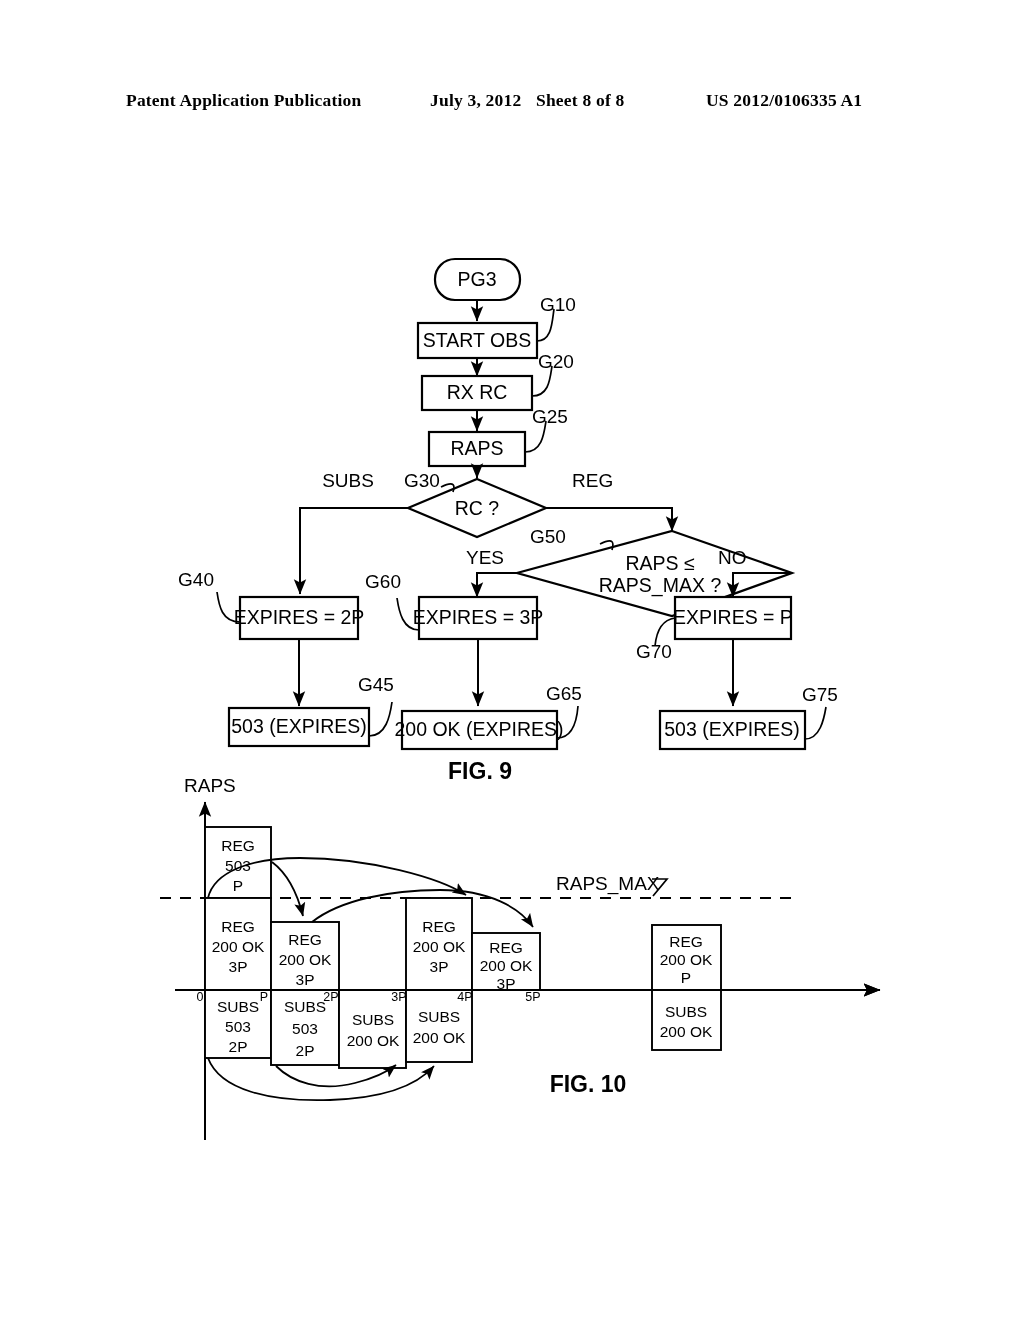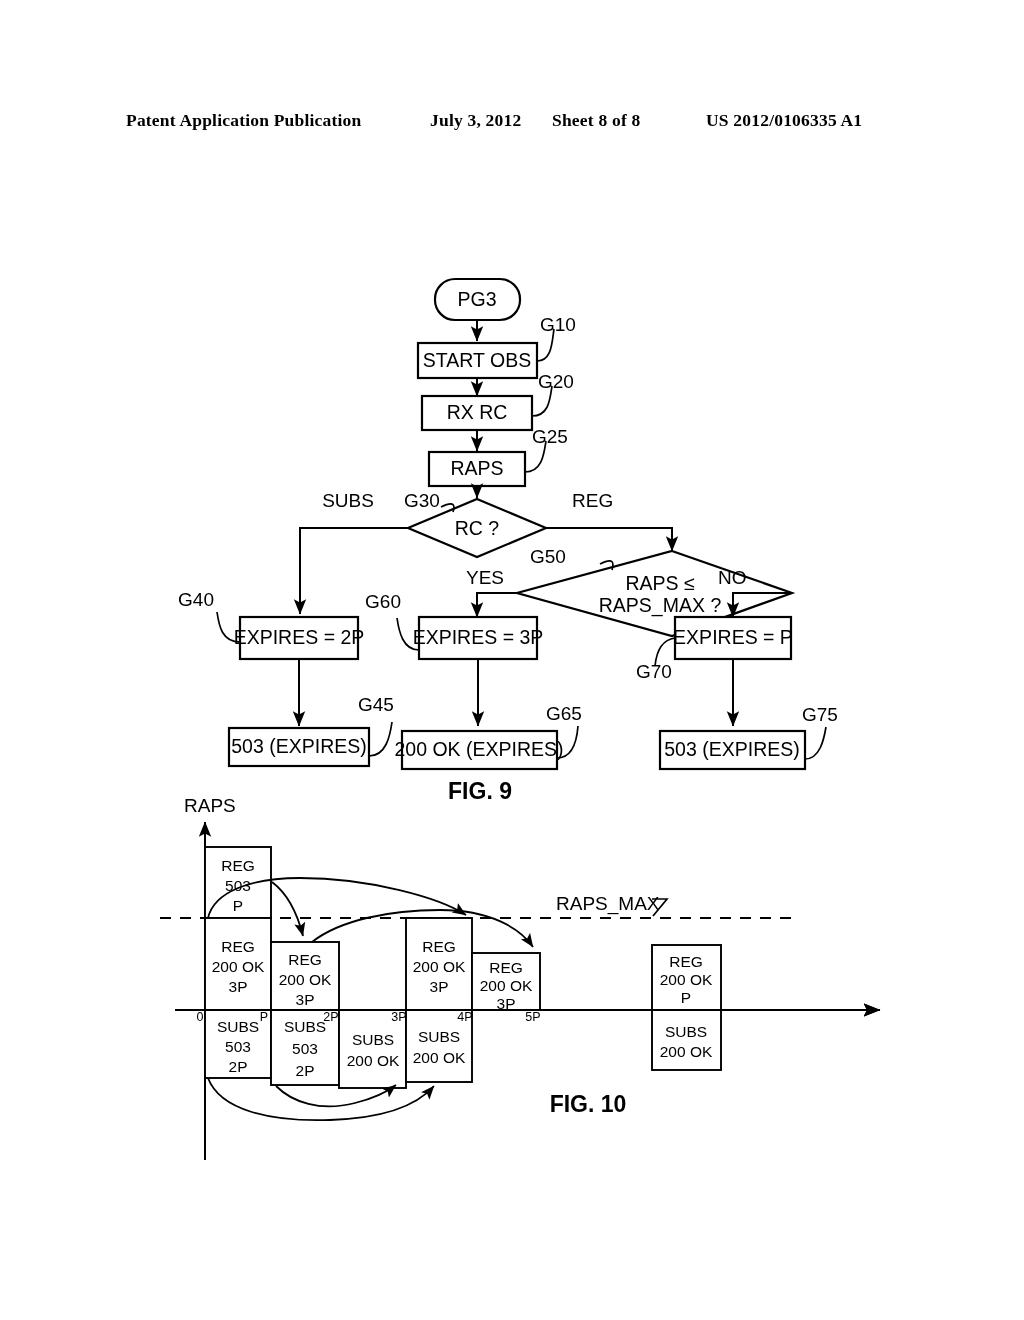--- a/index.html
+++ b/index.html
@@ -1,31 +1,31 @@
 <!DOCTYPE html>
 <html><head>
 <meta charset="utf-8">
 <style>
   html,body{margin:0;padding:0;background:#ffffff;}
   body{
     width:1024px;height:1320px;position:relative;overflow:hidden;
     font-family:"Liberation Sans", sans-serif;color:#000;
   }
-  .page{position:absolute;inset:0;margin-top:20px;}
+  .page{position:absolute;inset:0;}
 
   
   .hdr{
     position:absolute;left:0;right:0;top:86px;height:28px;
     display:flex;align-items:center;
     font-family:"Liberation Serif", serif;
     font-weight:bold;font-size:17.5px;letter-spacing:.2px;
   }
   .hdr .h-pub{position:absolute;left:126px;white-space:nowrap;}
   .hdr .h-date{position:absolute;left:430px;white-space:nowrap;}
-  .hdr .h-sheet{position:absolute;left:552px;white-space:nowrap;}
+  .hdr .h-sheet{position:absolute;left:536px;white-space:nowrap;}
   .hdr .h-num{position:absolute;left:706px;white-space:nowrap;}
 
   
   svg.canvas{position:absolute;left:0;top:0;width:1024px;height:1320px;overflow:visible;}
   svg text{font-family:"Liberation Sans", sans-serif;fill:#000;}
 
   .fig-cap{font-family:"Liberation Sans", sans-serif;font-weight:bold;font-size:23px;}
 
   .shape{fill:#ffffff;stroke:#000000;stroke-width:2.2;}
   .shape-thin{fill:#ffffff;stroke:#000000;stroke-width:1.9;}

